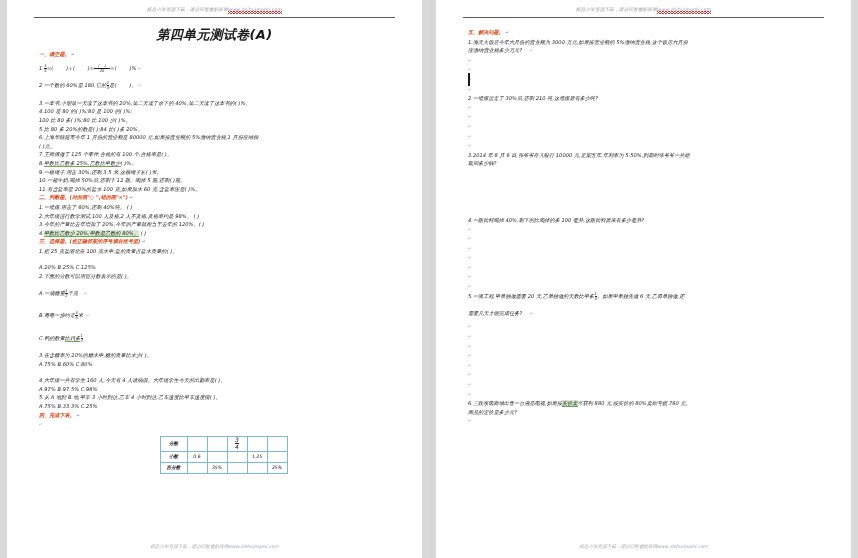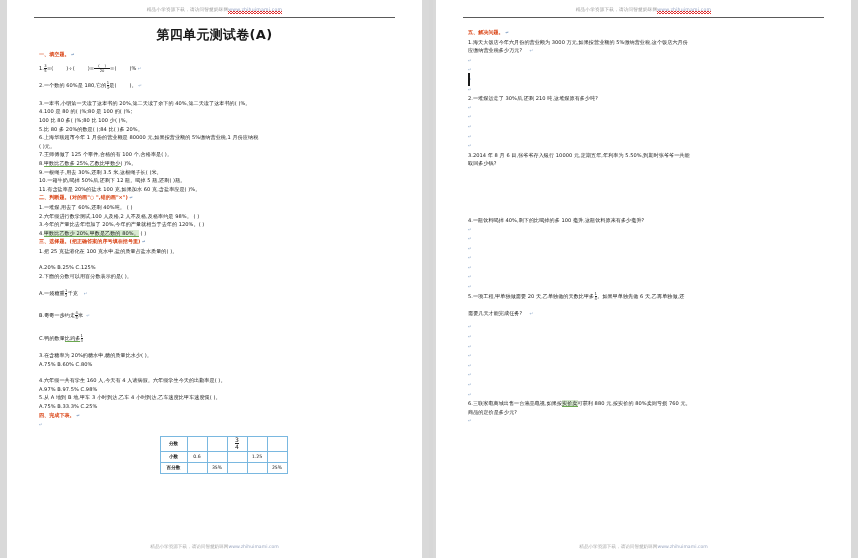--- a/index.html
+++ b/index.html
@@ -8,20 +8,21 @@
     width: 858px; height: 558px;
     overflow: hidden;
     background: #d7d7d7;
     font-family: "DejaVu Sans", "Liberation Sans", sans-serif;
   }
   #viewer {
     width: 858px; height: 558px;
     display: flex;
     background: #a21caf;
     position: relative;
+    font-style: italic;
   }
   .page {
     position: relative;
     background: #ffffff;
     height: 558px;
     overflow: hidden;
   }
   .page-left { width: 429px; }
   .page-right { width: 429px; }
   .page-gap {

